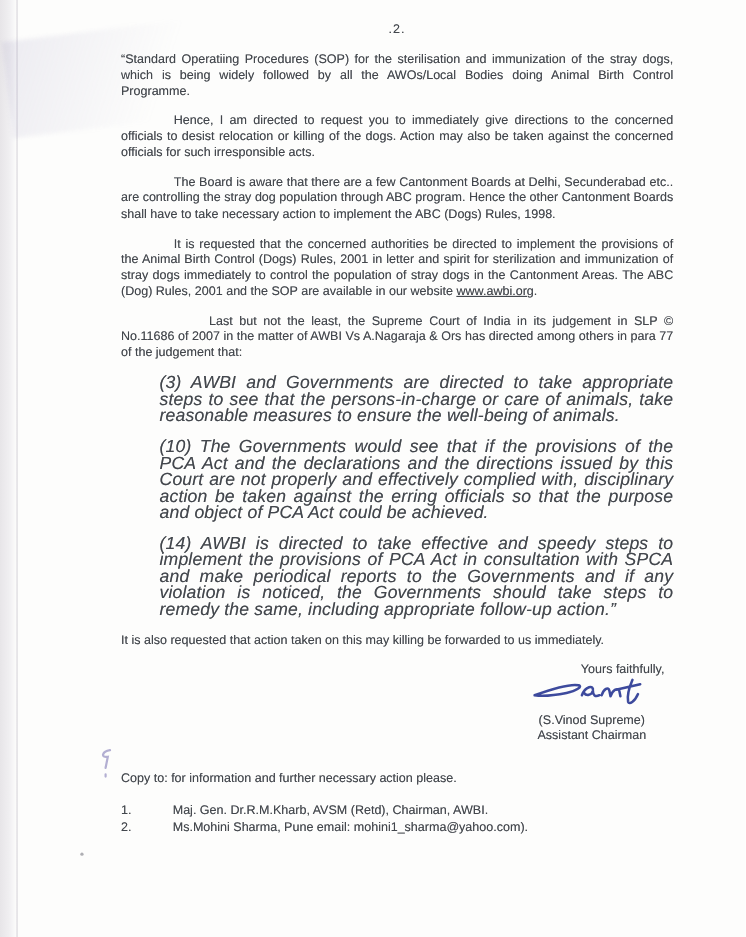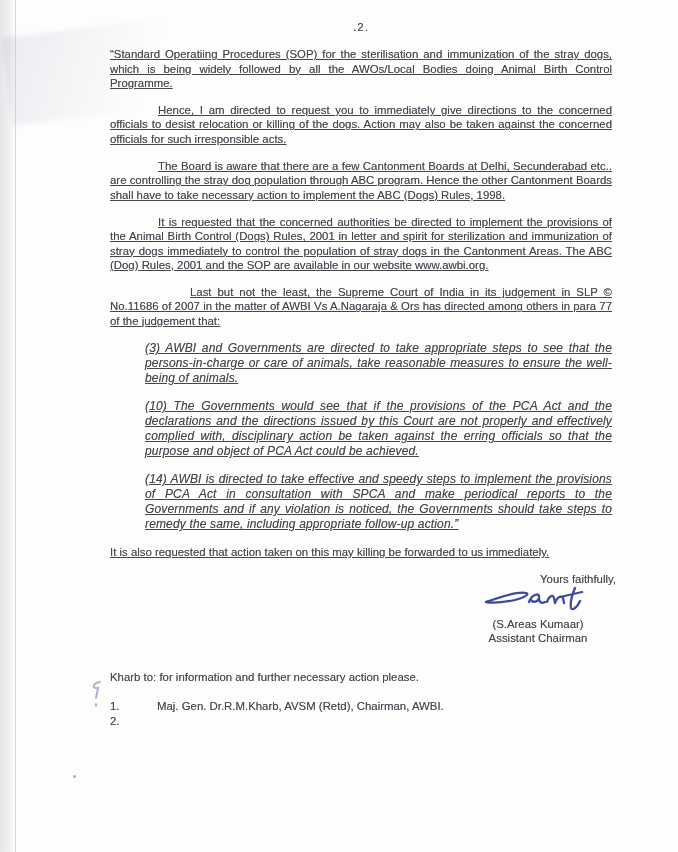--- a/index.html
+++ b/index.html
@@ -30,39 +30,38 @@
     border-radius:50%; background:rgba(110,110,118,.55);
   }
   .pen-mark { position:absolute; left:88px; top:678px; }
 
   .content {
     position:absolute; left:110px; right:66px; top:20px;
     font-size:11.4px; line-height:14.3px;
     text-shadow:0 0 .5px rgba(67,71,77,.55);
   }
   .pagenum { text-align:center; margin:0 0 13px 0; letter-spacing:1px; }
-  p.body { text-align:justify; margin:0 0 13px 0;text-decoration:underline; }
+  p.body { text-align:justify; margin:0 0 13px 0; }
   .ind { text-indent:48px; }
   .ind-lg { text-indent:80px; }
   .quote {
     font-style:italic;
     margin:0 0 13px 35px;
     text-align:justify;
-    font-size:12px; line-height:15px;
+    font-size:16px; line-height:15px;
     letter-spacing:.15px;
-    text-decoration:underline;
   }
   .link { text-decoration:underline; cursor:pointer; }
   .closing { margin:2px 0 8px 0; }
   .signoff {
     width:160px; margin-left:auto; margin-right:-6px;
     display:flex; flex-direction:column; align-items:center;
     text-align:center;
   }
-  .signoff .valediction { align-self:flex-end; margin-right:2px; }
+  .signoff .valediction { align-self:flex-end; margin-right:14px; }
   .signature-svg { margin:-2px 0 -3px 0; }
   .copy { margin-top:24px; }
   .copy-items { margin-top:15px; }
   .copy-row { display:flex; margin-top:1px; }
   .copy-no { width:47px; flex:0 0 47px; }
 </style>
 </head>
 <body>
 
 <div class="paper">
@@ -104,31 +103,32 @@
       <div class="signature-svg">
         <svg width="112" height="32" viewBox="0 0 112 32">
           <path d="M4 17 C18 12 36 6 44 8 C48 9 42 13 33 15 C23 17 10 18 4 17
                    M47 17 C50 9 58 7 57 13 C56 17 51 18 49 15
                    M57 13 C57 17 59 19 63 17
                    M65 17 C67 11 71 9 72 13 L73 18 C75 12 79 10 81 13 L82 18
                    M78 12 L100 7
                    M93 3 C90 10 88 18 89 23 C90 26 95 23 98 16" fill="none" stroke="#2d3b95" stroke-width="2.3" stroke-linecap="round" stroke-linejoin="round" opacity="0.92"></path>
         </svg>
       </div>
-      <div>(S.Areas Kumaar)</div>
+      <div>(S.Vinod Supreme)</div>
       <div>Assistant Chairman</div>
     </div>
 
     <div class="copy">
-      <div>Kharb to: for information and further necessary action please.</div>
+      <div>Copy to: for information and further necessary action please.</div>
       <div class="copy-items">
         <div class="copy-row">
           <span class="copy-no">1.</span>
           <span>Maj. Gen. Dr.R.M.Kharb, AVSM (Retd), Chairman, AWBI.</span>
         </div>
         <div class="copy-row">
           <span class="copy-no">2.</span>
+          <span>Ms.Mohini Sharma, Pune email: mohini1_sharma@yahoo.com).</span>
         </div>
       </div>
     </div>
 
   </div>
 </div>
 
 </body></html>

